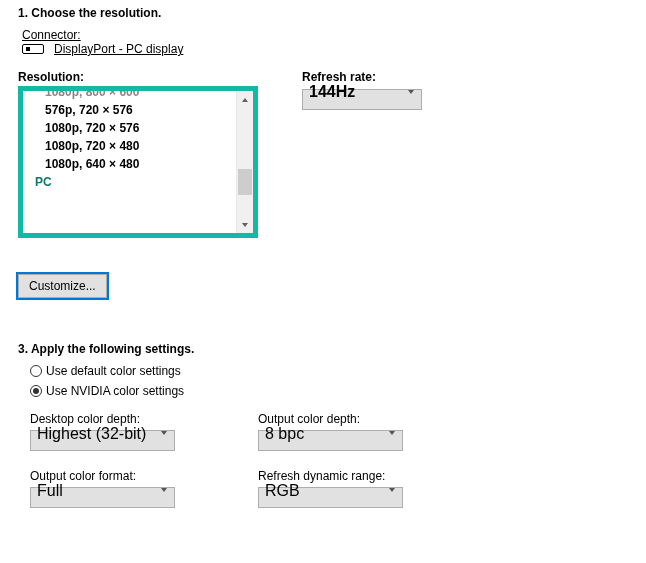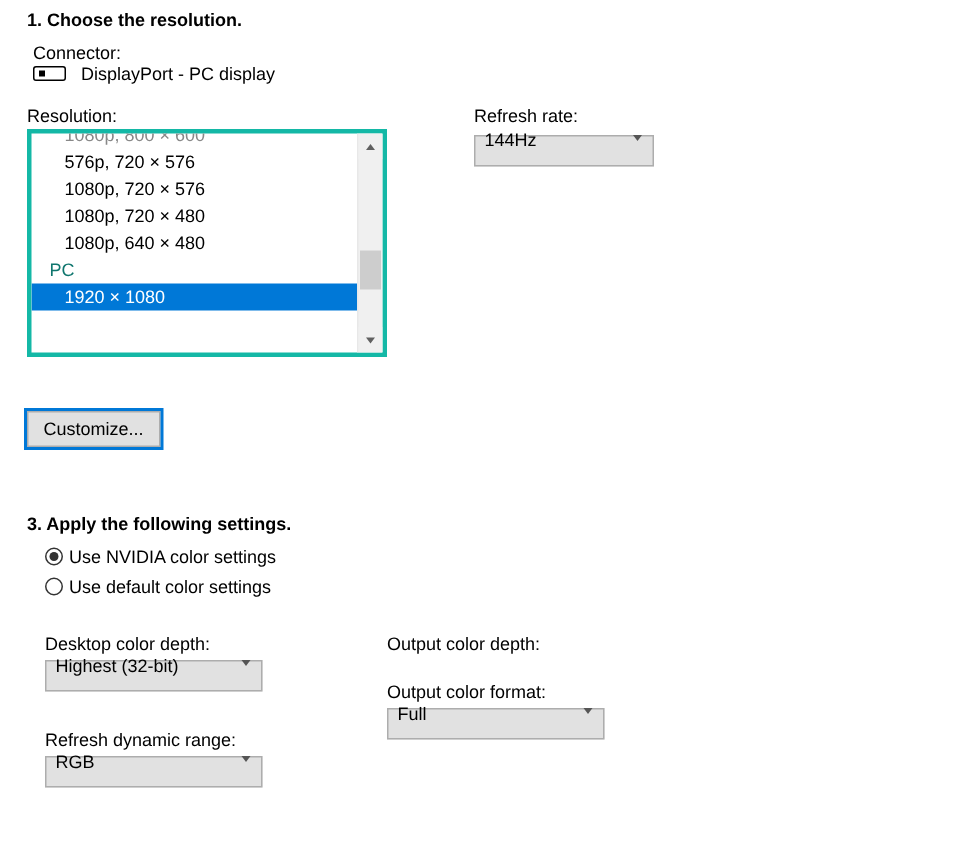--- a/index.html
+++ b/index.html
@@ -6,41 +6,41 @@
   body {
     margin: 0;
     padding: 6px 18px;
     font-family: "Segoe UI", Tahoma, sans-serif;
     font-size: 12px;
     color: #000;
     background: #fff;
     width: 646px;
   }
   .section-title { font-weight: bold; margin: 0 0 8px 0; }
-  .connector-row { margin: 4px 0 2px 4px; }
+  .connector-row { margin: 4px 0 2px 4px; text-decoration: underline; }
   .conn-icon {
     display: inline-block;
     width: 22px; height: 10px;
     border: 1.5px solid #000;
     border-radius: 2px;
     position: relative;
     vertical-align: middle;
     margin-right: 10px;
   }
   .conn-icon::after {
     content: "";
     position: absolute;
     top: 2px; bottom: 2px; left: 3px;
     width: 4px; background: #000;
   }
   .label { margin-top: 12px; margin-bottom: 2px; }
-  .top-row { display: flex; gap: 58px; align-items: flex-start; }
+  .top-row { display: flex; gap: 44px; align-items: flex-start; font-weight: bold; }
   .res-box {
     width: 240px; height: 152px;
-    border: 3px solid #14b8a6;
+    border: 5px solid #14b8a6;
     position: relative;
     overflow: hidden;
     background: #fff;
   }
   .res-list {
     position: absolute;
     top: 0; left: 0; right: 17px;
     padding: 0;
   }
   .res-item {
@@ -82,21 +82,21 @@
     background: #cdcdcd;
   }
   .combo {
     display: inline-flex;
     align-items: center;
     justify-content: space-between;
     height: 21px;
     border: 1px solid #adadad;
     background: #e1e1e1;
     padding: 0 6px 14px 6px;
-    font-size: 12px;
+    font-size: 16px;
     cursor: default;
     min-width: 120px;
   }
   .combo .chev {
     font-size: 10px; color: #555; margin-left: 10px;
   }
   .combo.refresh { width: 118px; }
   .combo.color   { width: 145px; }
   .customize-btn {
     display: inline-block;
@@ -129,21 +129,21 @@
     border-radius: 50%;
     background: #333;
   }
   .color-grid {
     display: grid;
     grid-template-columns: 200px 200px;
     column-gap: 28px;
     row-gap: 4px;
     margin: 8px 0 0 12px;
   }
-  .cg-label { margin-top: 16px; }
+  .cg-label { margin-top: 6px; }
 </style>
 </head>
 <body>
 
 
 
 
 <div class="section-title">1. Choose the resolution.</div>
 
 <div class="connector-row">
@@ -158,21 +158,20 @@
   <div>
     <div class="label">Resolution:</div>
     <div class="res-box">
       <div class="res-list">
         <div class="res-item first">1080p, 800 × 600</div>
         <div class="res-item">576p, 720 × 576</div>
         <div class="res-item">1080p, 720 × 576</div>
         <div class="res-item">1080p, 720 × 480</div>
         <div class="res-item">1080p, 640 × 480</div>
         <div class="res-group">PC</div>
-        <div class="res-item selected">1920 × 1080</div>
       </div>
       <div class="scrollbar-track">
         <div class="sb-btn up">
           <svg width="8" height="8" viewBox="0 0 8 8">
               <path d="M4 2 L7 6 L1 6 Z" fill="#606060"></path>
             </svg>
         </div>
         <div class="sb-thumb"></div>
         <div class="sb-btn down">
           <svg width="8" height="8" viewBox="0 0 8 8">
@@ -196,40 +195,48 @@
   </div>
 </div>
 
 <div class="customize-btn">Customize...</div>
 
 
 <div class="section3">
   <div class="section-title">3. Apply the following settings.</div>
 
   <div class="radio-row">
+    <span class="radio"></span>
+    <span>Use default color settings</span>
+  </div>
+  <div class="radio-row">
     <span class="radio checked"></span>
     <span>Use NVIDIA color settings</span>
-  </div>
-  <div class="radio-row">
-    <span class="radio"></span>
-    <span>Use default color settings</span>
   </div>
 
   <div class="color-grid">
     <div class="cg-label">Desktop color depth:</div>
     <div class="cg-label">Output color depth:</div>
 
     <div class="combo color">
       <span>Highest (32-bit)</span>
       <span class="chev">
         <svg width="8" height="8" viewBox="0 0 8 8">
             <path d="M1 2 L7 2 L4 6 Z" fill="#555"></path>
           </svg>
       </span>
     </div>
+    <div class="combo color">
+      <span>8 bpc</span>
+      <span class="chev">
+        <svg width="8" height="8" viewBox="0 0 8 8">
+            <path d="M1 2 L7 2 L4 6 Z" fill="#555"></path>
+          </svg>
+      </span>
+    </div>
 
     <div class="cg-label" style="margin-top:14px">Output color format:</div>
     <div class="cg-label" style="margin-top:14px">Refresh dynamic range:</div>
 
     <div class="combo color">
       <span>Full</span>
       <span class="chev">
         <svg width="8" height="8" viewBox="0 0 8 8">
             <path d="M1 2 L7 2 L4 6 Z" fill="#555"></path>
           </svg>

